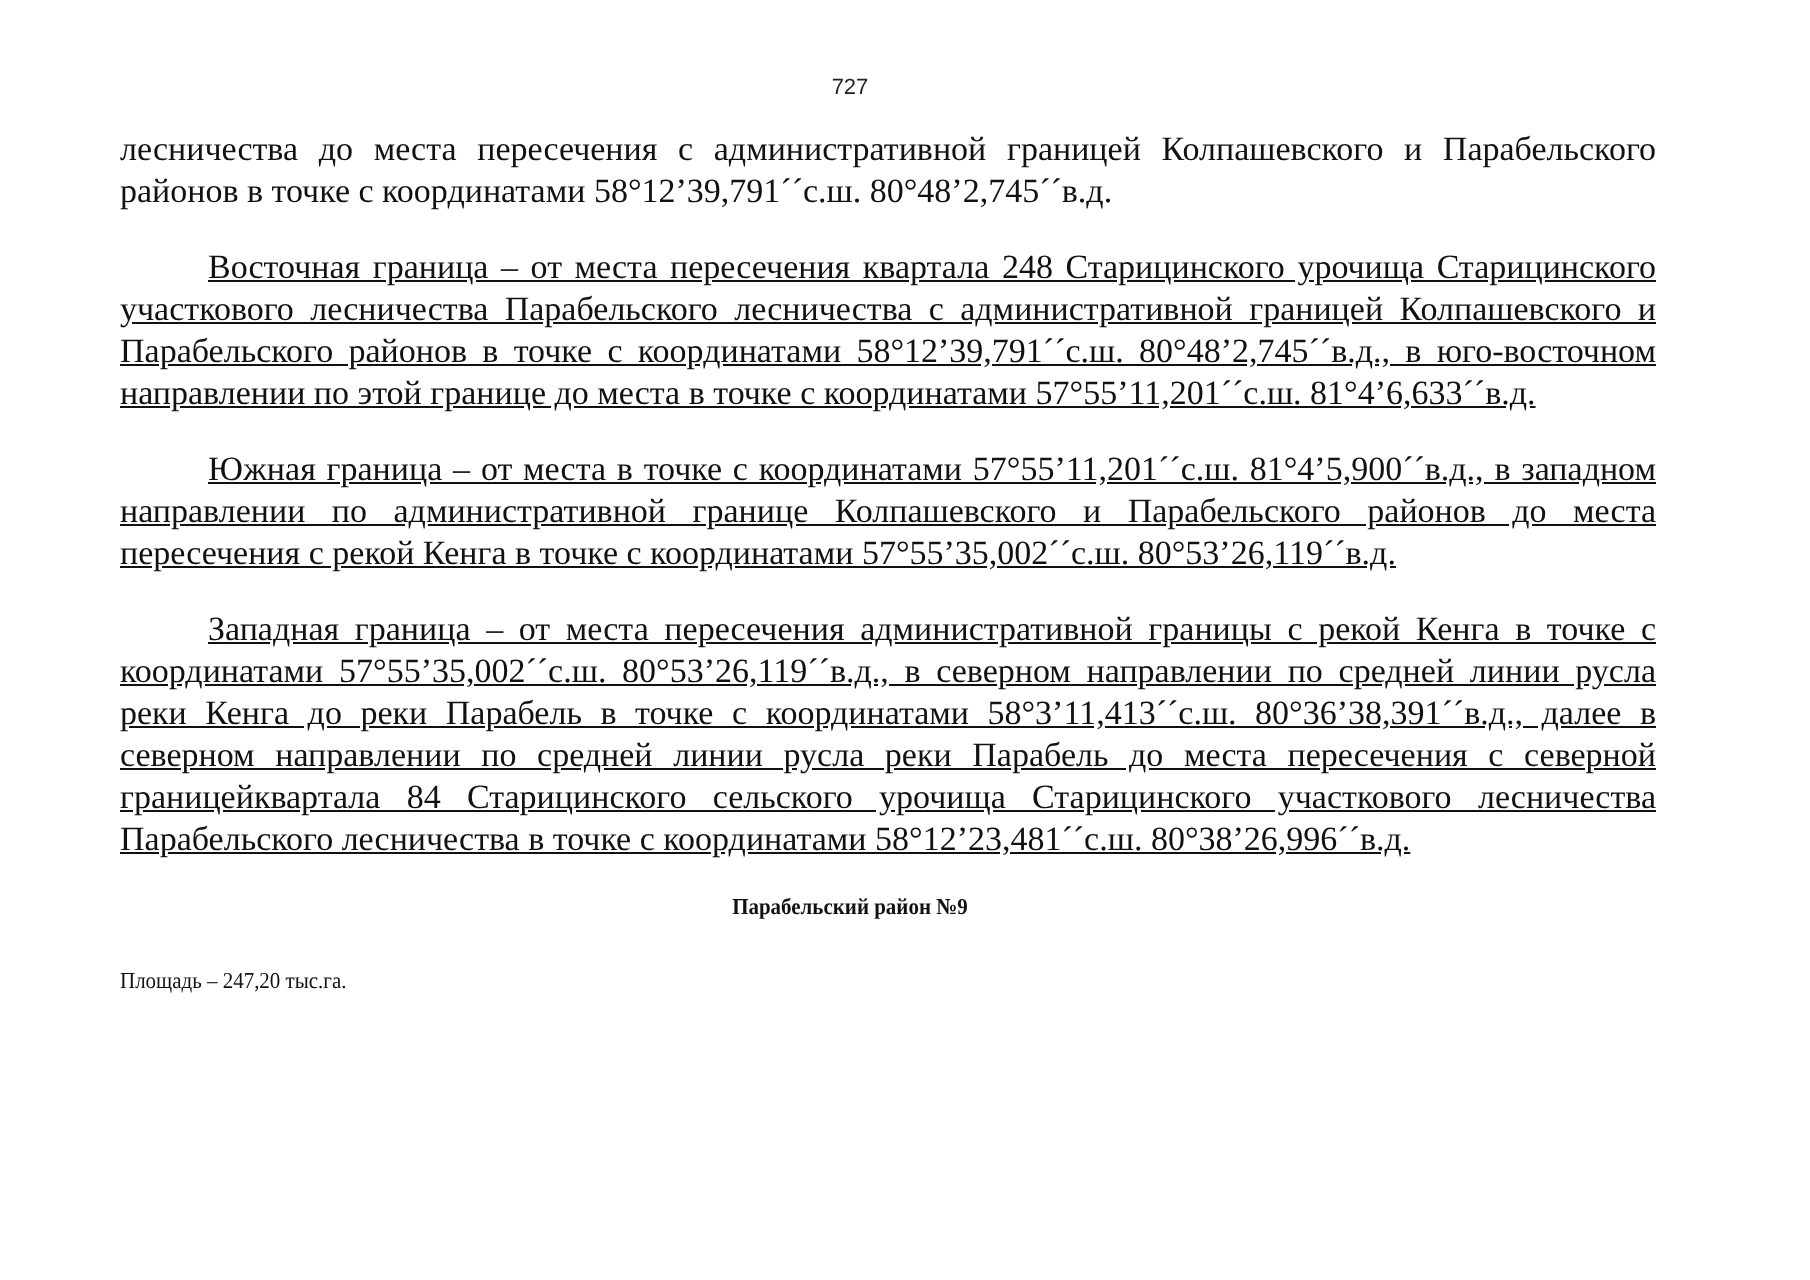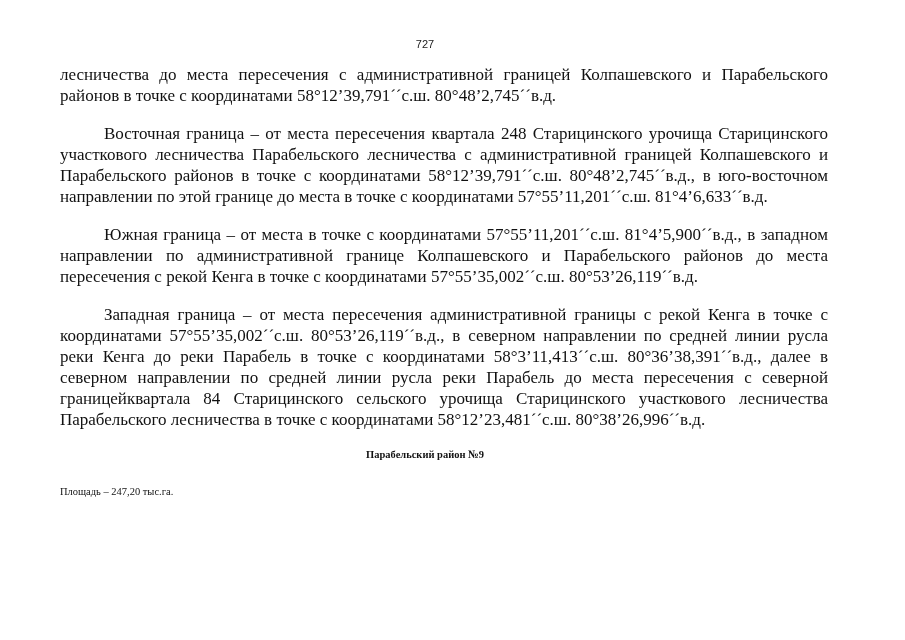--- a/index.html
+++ b/index.html
@@ -33,20 +33,21 @@
       font-size: 17px;
       line-height: 21px;
     }
     .para {
       margin: 0;
       text-align: justify;
       text-align-last: left;
     }
     .para-gap {
       margin-top: 17px;
+      text-decoration: underline;
     }
     .section-title {
       position: absolute;
       top: 448px;
       left: 0;
       width: 850px;
       text-align: center;
       font-family: "Liberation Serif", serif;
       font-weight: bold;
       font-size: 11.4px;

